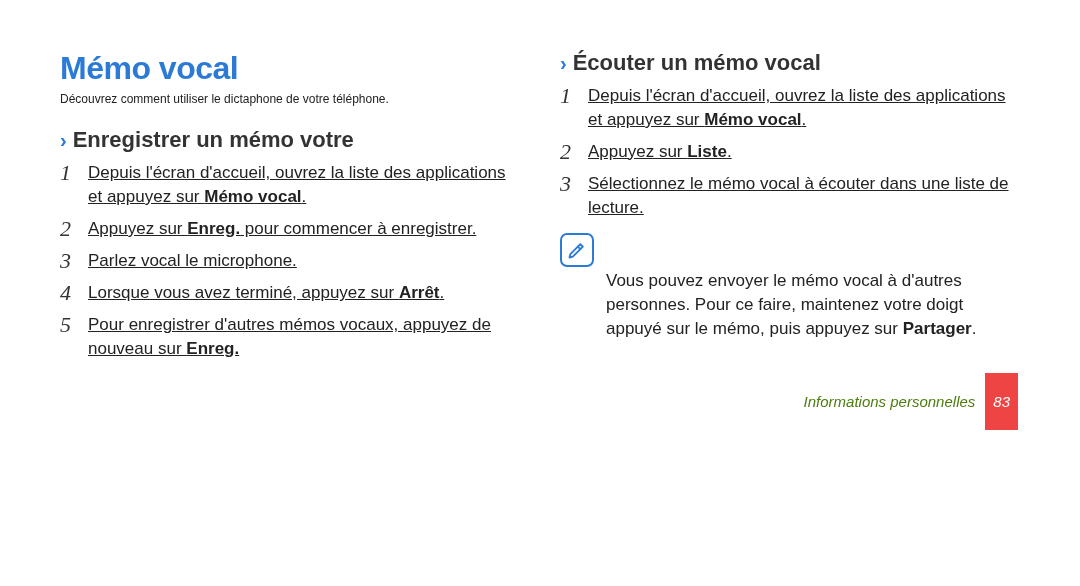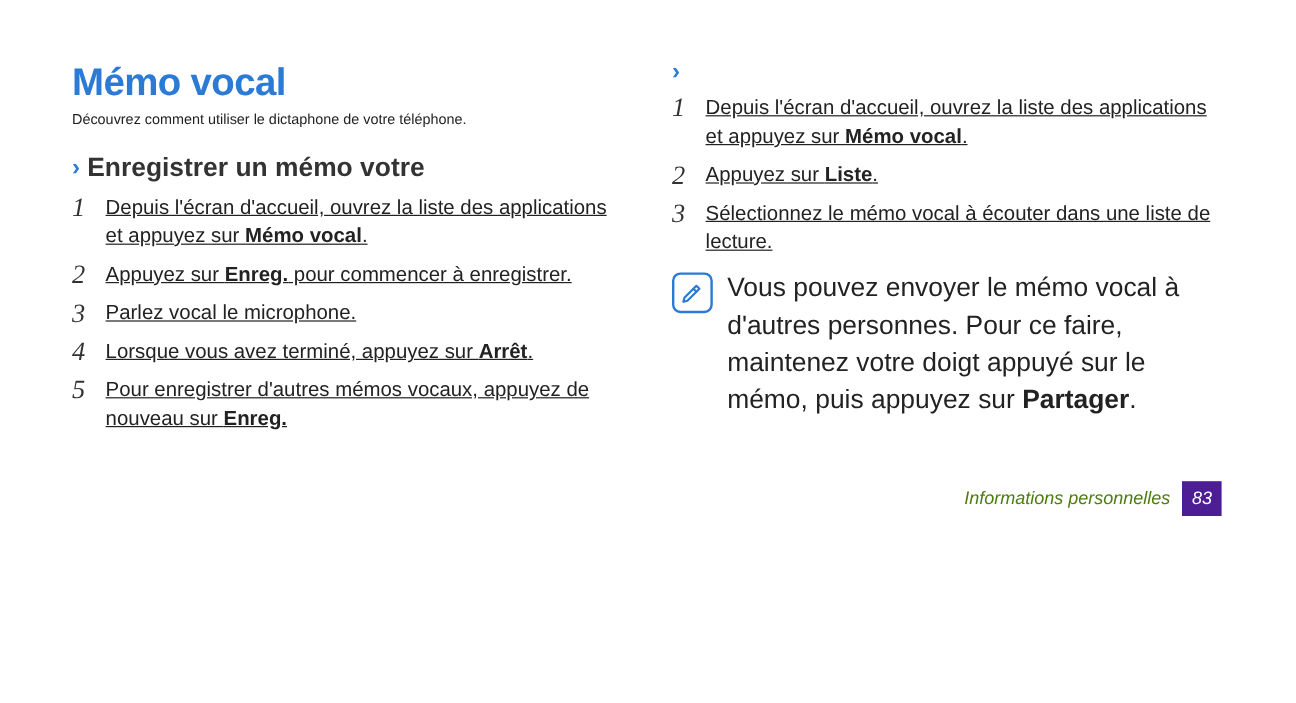--- a/index.html
+++ b/index.html
@@ -77,37 +77,38 @@
     border: 2px solid #2b7bd6;
     border-radius: 7px;
     display: flex;
     align-items: center;
     justify-content: center;
     margin-top: 2px;
   }
   .note-icon svg { display: block; }
   .note-text {
     flex: 1;
-    font-size: 22px;
+    font-size: 17px;
     line-height: 1.4;
+    margin-top: 38px;
   }
   .footer {
     position: absolute;
     right: 62px;
     bottom: 22px;
     display: flex;
     align-items: center;
     gap: 10px;
     font-size: 15px;
   }
   .footer-label { font-style: italic; color: #4d7c0f; }
   .page-num {
-    background: #4c1d95;
+    background: #ef4444;
     color: #fff;
-    padding: 6px 8px;
+    padding: 20px 8px;
     font-style: italic;
     font-size: 15px;
   }
   b { font-weight: 700; }
 </style>
 </head>
 <body>
 
 <div class="page">
   <div class="columns">
@@ -141,20 +142,21 @@
           <li>
             <span class="step-num">5</span>
             <span class="step-text">Pour enregistrer d'autres mémos vocaux, appuyez de nouveau sur <b>Enreg.</b></span>
           </li>
         </ol>
     </div>
 
     <div class="col">
       <div class="subhead">
         <span class="chev">›</span>
+        <span>Écouter un mémo vocal</span>
       </div>
 
       <ol class="steps" id="steps-right">
           <li>
             <span class="step-num">1</span>
             <span class="step-text">Depuis l'écran d'accueil, ouvrez la liste des applications et appuyez sur <b>Mémo vocal</b>.</span>
           </li>
           <li>
             <span class="step-num">2</span>
             <span class="step-text">Appuyez sur <b>Liste</b>.</span>

